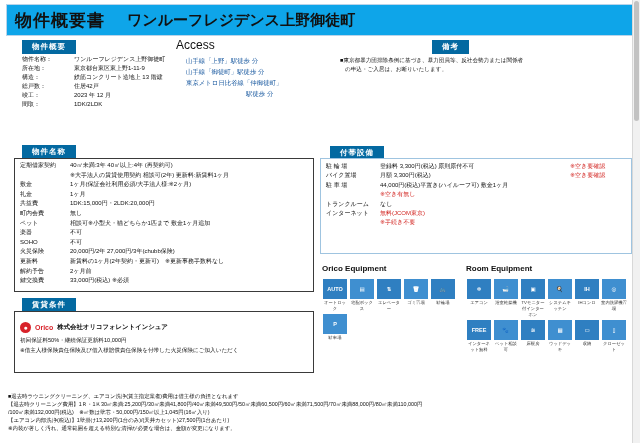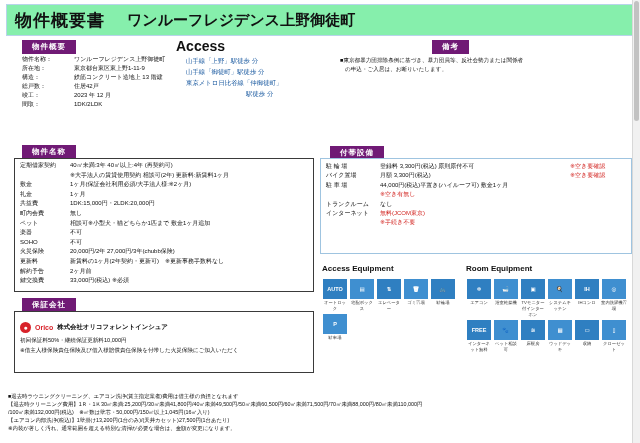--- a/index.html
+++ b/index.html
@@ -9,33 +9,33 @@
     font-family:"Liberation Sans","DejaVu Sans",sans-serif;
     font-size:6px;
     color:#111;
     overflow:hidden;
   }
   .page{position:relative;width:640px;height:443px;box-sizing:border-box;}
 
   
   .header{
     position:absolute;left:6px;top:4px;width:628px;height:30px;
-    background:#86efac;border:1px solid #b8d4ea;
+    background:#0ea5e9;border:1px solid #b8d4ea;
     display:flex;align-items:center;
   }
   .header .title{
     font-size:17px;font-weight:bold;letter-spacing:1px;margin-left:8px;color:#111;
   }
   .header .subtitle{
     font-size:15px;font-weight:bold;margin-left:22px;color:#111;
   }
 
   
   .bar{
-    background:#701a75;color:#fff;font-size:7.5px;font-weight:bold;
+    background:#0369a1;color:#fff;font-size:7.5px;font-weight:bold;
     display:inline-block;padding:2px 10px;letter-spacing:1px;
   }
   .bar-wrap{position:absolute;}
 
   
   .box{position:absolute;border:1px solid #3a3a3a;box-sizing:border-box;background:#fff;}
   .boxlight{position:absolute;border:1px solid #9fc4e0;box-sizing:border-box;background:#fff;}
 
   
   .kv{display:flex;line-height:9px;font-size:6px;}
@@ -44,21 +44,21 @@
 
   .kv2{display:flex;line-height:9.6px;font-size:6px;}
   .kv2 .k{width:50px;flex:0 0 50px;}
   .kv2 .v{flex:1;}
 
   .small{font-size:5.6px;}
   .red{color:#d2231f;}
   .bluetxt{color:#15569e;}
 
   
-  .acc-title{font-size:14px;font-weight:bold;}
+  .acc-title{font-size:12px;font-weight:normal;}
   .acc-line{font-size:6.4px;line-height:11px;}
 
   
   .remark-txt{font-size:5.6px;line-height:8.6px;}
 
   
   .eq{display:flex;line-height:9.4px;font-size:6px;}
   .eq .k{width:54px;flex:0 0 54px;}
   .eq .v{flex:1;}
 
@@ -244,35 +244,35 @@
       <div class="k">インターネット</div>
       <div class="v red">無料(JCOM東京)</div>
     </div>
     <div class="eq">
       <div class="k"></div>
       <div class="v red">※手続き不要</div>
     </div>
   </div>
 
   <div class="bar-wrap" style="left:22px;top:298px;">
-    <span class="bar">保証会社</span>
+    <span class="bar">賃貸条件</span>
   </div>
   <div class="box" style="left:14px;top:311px;width:300px;height:62px;"></div>
   <div style="position:absolute;left:20px;top:322px;width:290px;">
     <div class="orico-row">
       <div class="orico-mark">●</div>
       <div class="orico-name">Orico</div>
       <div class="orico-co">株式会社オリコフォレントインシュア</div>
     </div>
     <div class="small" style="margin-top:4px;">初回保証料50%・継続保証更新料10,000円</div>
     <div class="small" style="margin-top:2px;">※借主人様保険責任保険及び借入様賠償責任保険を付帯した火災保険にご加入いただく</div>
   </div>
 
   <div style="position:absolute;left:322px;top:264px;">
-    <span class="eqhead">Access Equipment</span>
+    <span class="eqhead">Orico Equipment</span>
   </div>
   <div class="icon-grid" style="position:absolute;left:322px;top:278px;width:150px;">
     <div class="icell">
       <div class="ibox">AUTO</div>
       <div class="ilabel">オートロック</div>
     </div>
     <div class="icell">
       <div class="ibox alt">▤</div>
       <div class="ilabel">宅配ボックス</div>
     </div>

